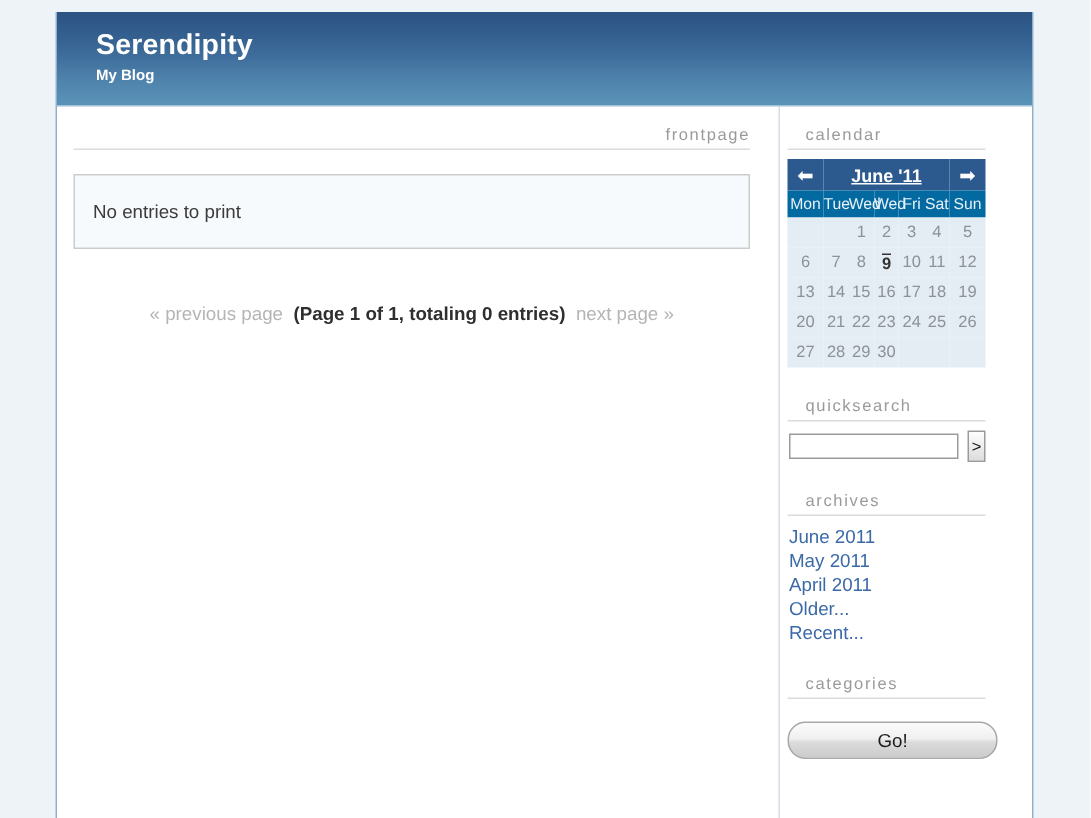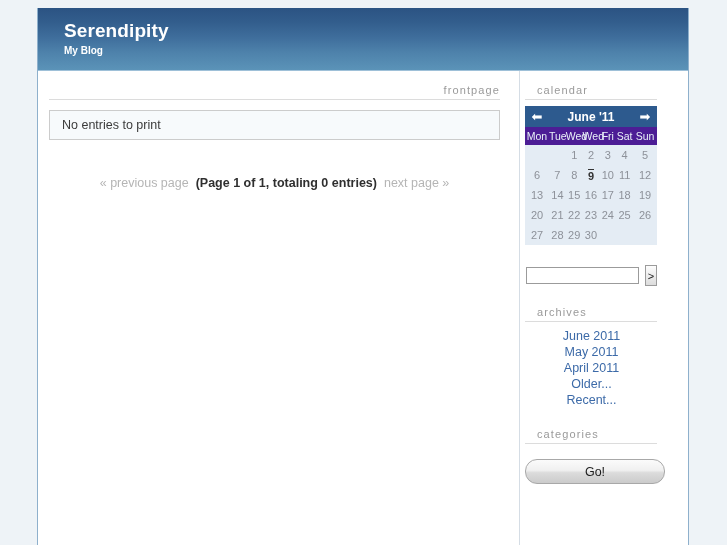--- a/index.html
+++ b/index.html
@@ -69,28 +69,28 @@
     padding: 13px 0 0 0;
   }
 
   
   .section-head {
     color: #9a9a9a;
     font-size: 11px;
     letter-spacing: 1.1px;
     border-bottom: 1px solid #dcdcdc;
     padding-bottom: 3px;
-    margin-bottom: 10px;
+    margin-bottom: 16px;
   }
   .section-head.right { text-align: right; }
 
   #entry-box {
     border: 1px solid #cccccc;
     background: #f7fafc;
-    padding: 6px 12px;
+    padding: 16px 12px;
     color: #3b3b3b;
     font-size: 12.5px;
     line-height: 16px;
   }
 
   #pagination {
     margin-top: 36px;
     text-align: center;
     font-size: 12.5px;
     white-space: nowrap;
@@ -122,31 +122,32 @@
   .cal-nav td {
     background: #2d5a8e;
     height: 21px;
     vertical-align: middle;
   }
   .cal-title {
     text-align: center;
     color: #ffffff;
     font-weight: bold;
     font-size: 12px;
+    text-decoration: underline;
   }
   .cal-arrow {
     width: 24px;
     text-align: center;
     color: #ffffff;
     font-size: 13px;
     line-height: 21px;
   }
   .cal-arrow span { display: block; }
   .cal-dow th {
-    background: #4c1d95;
+    background: #0369a1;
     color: #e9f1f8;
     font-weight: normal;
     font-size: 10.5px;
     height: 18px;
     text-align: center;
     vertical-align: middle;
   }
   .cal-body td {
     background: #e4ecf4;
     color: #8d9199;
@@ -191,21 +192,20 @@
   }
 
   
   #archives-list { padding-left: 1px; }
   #archives-list a {
     display: block;
     color: #3c6aa8;
     text-decoration: none;
     font-size: 12.5px;
     line-height: 16px;
-    text-align: center;
   }
 
   
   #go-btn {
     display: block;
     margin: 15px auto 0 auto;
     width: 140px;
     height: 25px;
     border: 1px solid #a8a8a8;
     border-radius: 12px;
@@ -312,20 +312,21 @@
                 <td>30</td>
                 <td></td>
                 <td></td>
                 <td></td>
               </tr>
             </tbody>
         </table>
       </div>
 
       <div class="plugin">
+        <div class="section-head">quicksearch</div>
         <div id="qs-row">
           <input id="qs-input" type="text" placeholder="" style="">
           <button id="qs-btn">&gt;</button>
         </div>
       </div>
 
       <div class="plugin">
         <div class="section-head">archives</div>
         <div id="archives-list">
           <a>June 2011</a>

